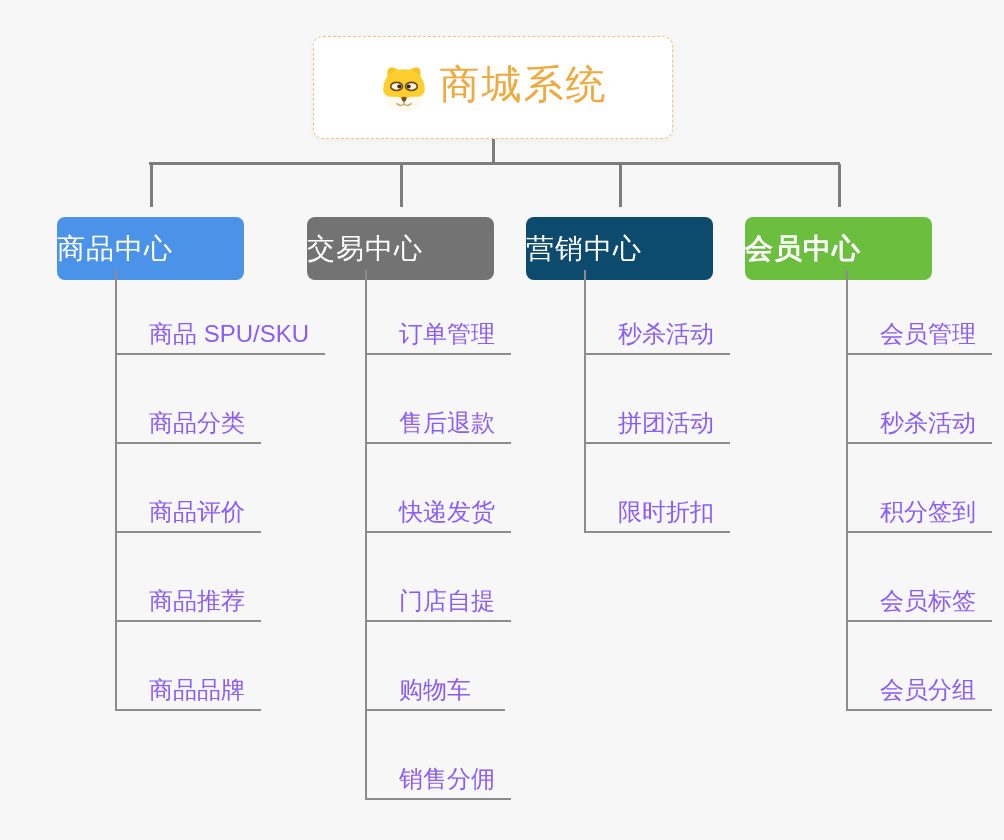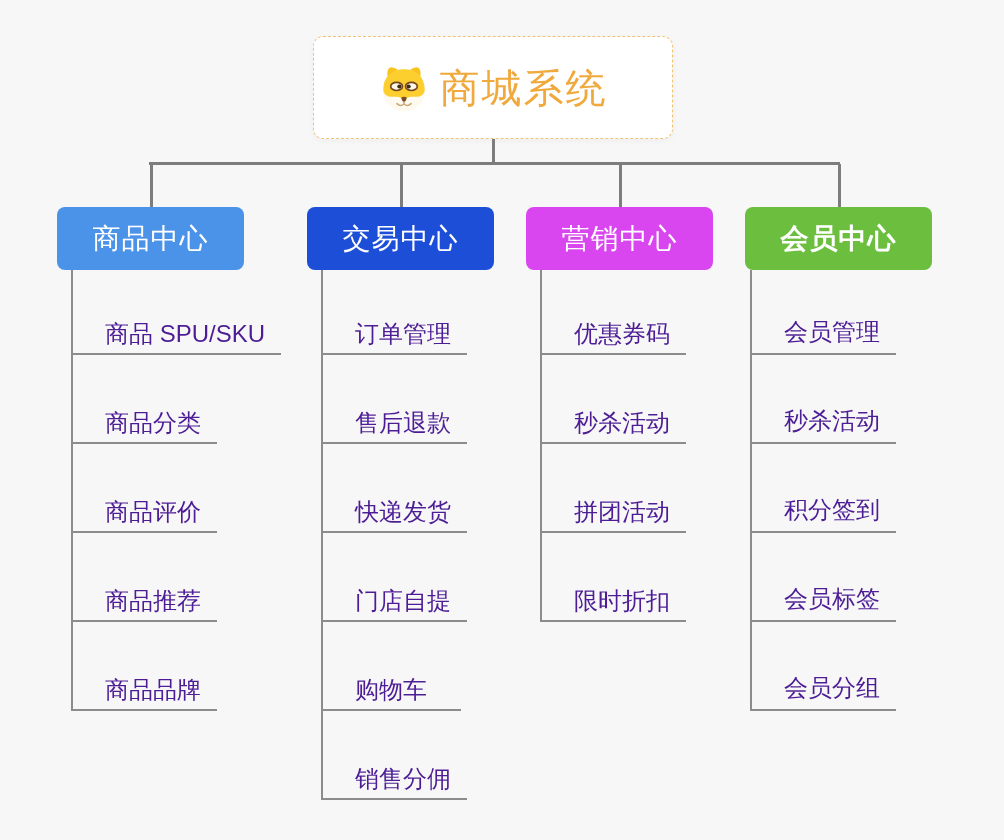--- a/index.html
+++ b/index.html
@@ -14,55 +14,57 @@
   
   .root-node {
     position: absolute; left: 313px; top: 36px;
     width: 360px; height: 103px;
     background: #ffffff;
     border: 1px dashed #f2c178;
     border-radius: 10px;
     box-shadow: 0 2px 6px rgba(0,0,0,0.04);
     display: flex; align-items: center; justify-content: center; gap: 11px;
     box-sizing: border-box;
+    font-family: Liberation Mono, monospace;
   }
   .root-icon { width: 50px; height: 50px; display: inline-flex; }
   .root-icon svg { width: 50px; height: 50px; }
   .root-title {
     font-size: 40px; color: #f0a93c; letter-spacing: 2px; line-height: 1;
   }
 
   
   .connector { position: absolute; background: #7d7d7d; }
   .root-stub { left: 492px; top: 139px; width: 3px; height: 24px; }
   .h-line    { left: 149px; top: 162px; width: 691px; height: 3px; }
   .drop      { position: absolute; top: 164px; width: 3px; height: 43px; background: #7d7d7d; }
 
   
   .branch-box {
-    position: absolute; top: 207px;
+    position: absolute; top: 217px;
     width: 187px; height: 63px;
     border-radius: 8px;
-    display: flex; align-items: center; justify-content: center;
+    display: flex; align-items: center; 
     color: #ffffff; font-size: 28px; letter-spacing: 1px;
     box-sizing: border-box;
   }
 
   
   .children { position: absolute; top: 270px; }
   .leaf {
     box-sizing: border-box;
     height: 89px;
     width: max-content;
     display: flex; align-items: flex-end;
     border-left: 2px solid #8c8c8c;
     border-bottom: 2px solid #8c8c8c;
     padding: 0 16px 7px 32px;
-    font-size: 24px; color: #4c1d95; line-height: 1;
+    font-size: 24px; color: #8b5cf6; line-height: 1;
     min-width: 140px;
+    margin-left: 44px;
   }
   .leaf:first-child { height: 85px; }
 </style>
 </head>
 <body>
 
 <div class="canvas">
 
   <div class="root-node">
     <span class="root-icon">
@@ -109,21 +111,21 @@
           <span>商品评价</span>
         </div>
         <div class="leaf">
           <span>商品推荐</span>
         </div>
         <div class="leaf">
           <span>商品品牌</span>
         </div>
       </div>
       <div class="drop" style="left: 400px;"></div>
-      <div class="branch-box" style="left: 307px; background: #1d4ed8;">
+      <div class="branch-box" style="left: 307px; background: #737373;">
         <span>交易中心</span>
       </div>
       <div class="children" style="left: 321px;">
         <div class="leaf">
           <span>订单管理</span>
         </div>
         <div class="leaf">
           <span>售后退款</span>
         </div>
         <div class="leaf">
@@ -133,42 +135,39 @@
           <span>门店自提</span>
         </div>
         <div class="leaf">
           <span>购物车</span>
         </div>
         <div class="leaf">
           <span>销售分佣</span>
         </div>
       </div>
       <div class="drop" style="left: 619px;"></div>
-      <div class="branch-box" style="left: 526px; background: #d946ef;">
+      <div class="branch-box" style="left: 526px; background: #0c4a6e;">
         <span>营销中心</span>
       </div>
       <div class="children" style="left: 540px;">
-        <div class="leaf">
-          <span>优惠券码</span>
-        </div>
         <div class="leaf">
           <span>秒杀活动</span>
         </div>
         <div class="leaf">
           <span>拼团活动</span>
         </div>
         <div class="leaf">
           <span>限时折扣</span>
         </div>
       </div>
       <div class="drop" style="left: 838px;"></div>
       <div class="branch-box" style="left: 745px; background: rgb(108, 190, 63); font-weight: bold;">
         <span>会员中心</span>
       </div>
-      <div class="children" style="left: 750px; font-family: Liberation Mono, monospace;">
+      <div class="children" style="left: 802px;">
         <div class="leaf">
           <span>会员管理</span>
         </div>
         <div class="leaf">
           <span>秒杀活动</span>
         </div>
         <div class="leaf">
           <span>积分签到</span>
         </div>
         <div class="leaf">

